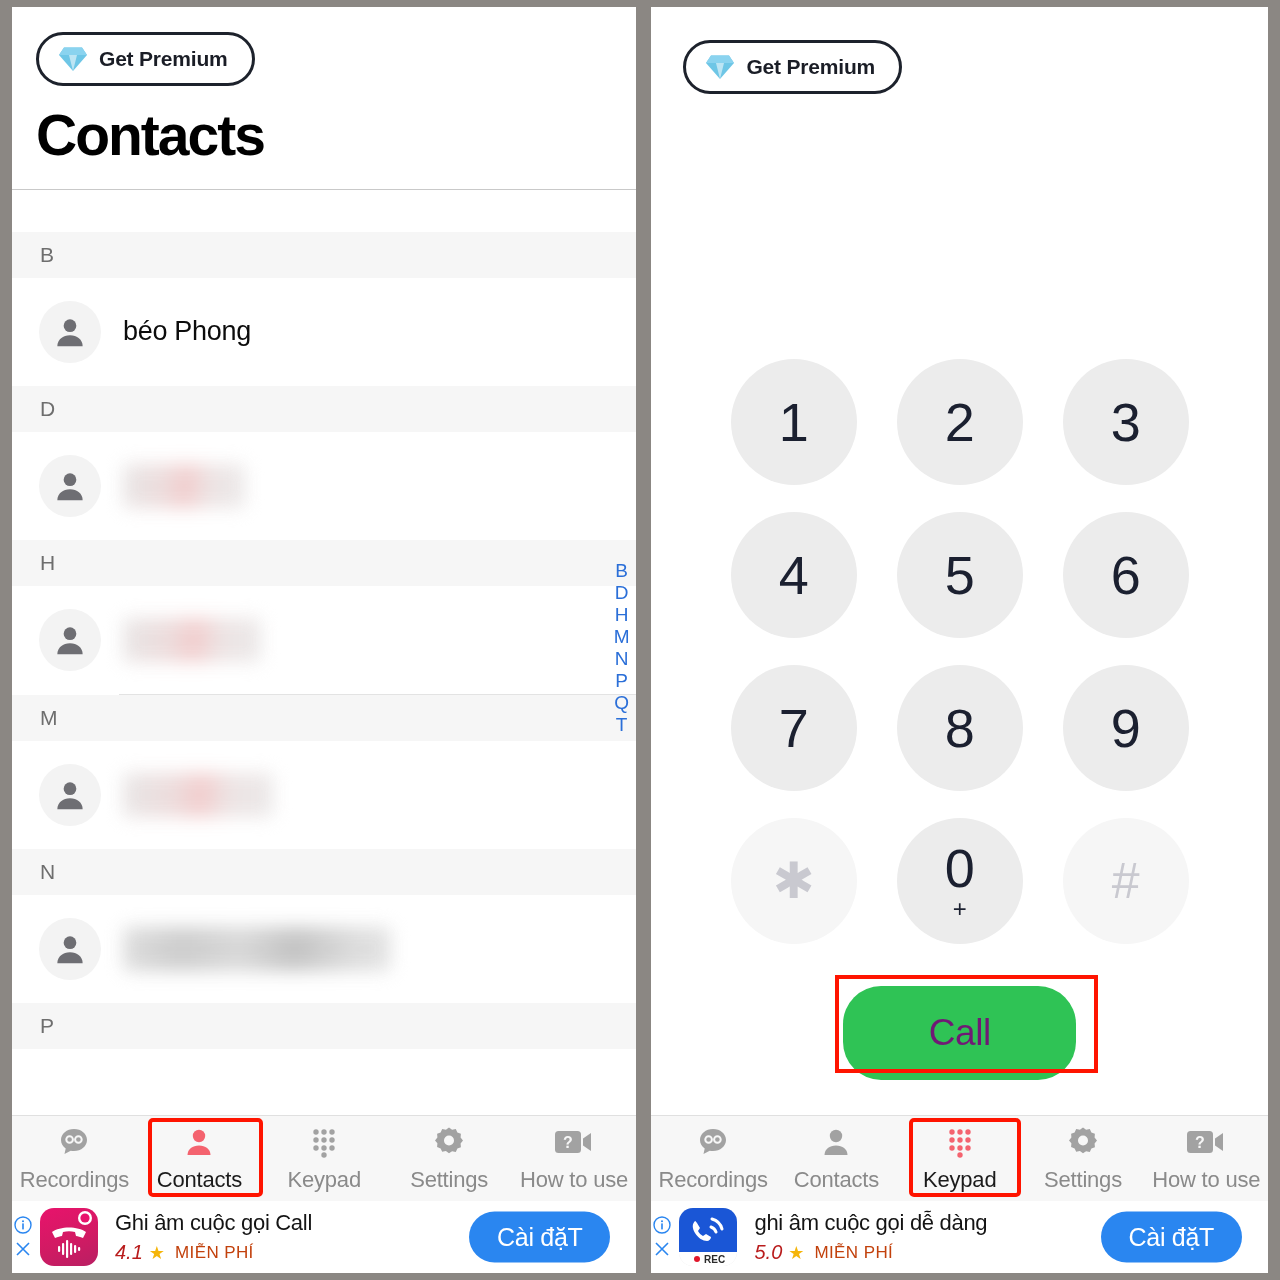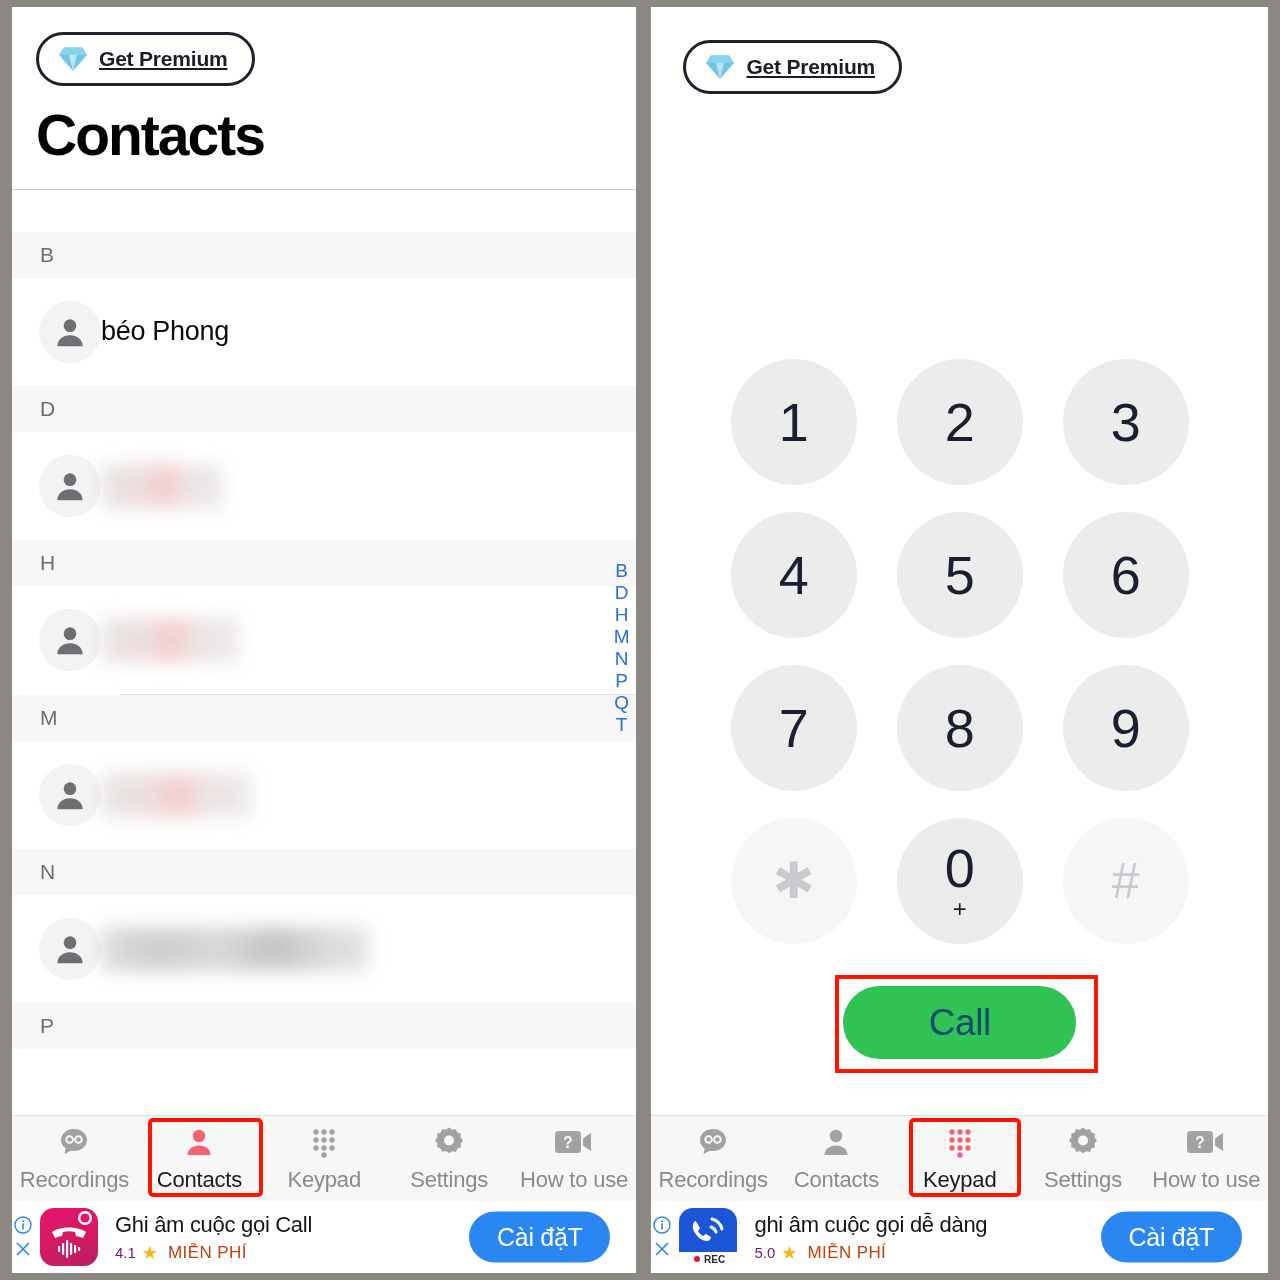--- a/index.html
+++ b/index.html
@@ -19,42 +19,42 @@
   .phone.right { width: 620px; height: 1266px; margin: 7px 12px 7px 15px; }
 
   
   .premium-pill {
     display: inline-flex; align-items: center; gap: 11px;
     border: 3px solid #1d222c; border-radius: 40px;
     padding: 11px 24px 11px 19px;
     background: #fff;
   }
   .premium-pill .label {
-    font-size: 21px; font-weight: bold; color: #1a1d26; letter-spacing: -0.2px; text-decoration: underline;
+    font-size: 21px; font-weight: bold; color: #1a1d26; letter-spacing: -0.2px;
   }
   .diamond-icon { width: 30px; height: 26px; display: block; }
 
   
   .left-header { padding: 25px 0 0 24px; }
   .page-title {
     font-size: 57px; font-weight: 900; letter-spacing: -2px;
     color: #000; margin-top: 20px; line-height: 1.05;
     font-family: "Liberation Sans", sans-serif;
   }
   .header-rule { height: 1px; background: #c9c9c9; margin-top: 23px; }
   .list-top-pad { height: 42px; background: #fff; }
 
   
   .contact-list { position: relative; }
   .section-head {
     background: #f6f6f6; padding: 11px 0 11px 28px;
     font-size: 21px; color: #6e6e6e; letter-spacing: 0.2px;
   }
   .contact-row {
-    display: flex; align-items: center; 
+    display: flex; align-items: center; gap: 22px;
     padding: 18px 0 18px 27px; background: #fff; min-height: 108px;
   }
   .avatar {
     width: 62px; height: 62px; border-radius: 50%;
     background: #f3f3f3; flex: 0 0 auto;
     display: flex; align-items: center; justify-content: center;
     overflow: hidden;
   }
   .avatar svg { width: 38px; height: 38px; display: block; }
   .avatar.photo { background: #cbb49a; position: relative; }
@@ -125,21 +125,21 @@
   .ad-sidecol svg { display: block; }
   .ad-icon {
     width: 58px; height: 58px; border-radius: 14px;
     flex: 0 0 auto; position: relative; overflow: hidden;
   }
   .ad-icon.pink { background: linear-gradient(160deg,#e8136c 0%,#d21a63 55%,#b81f63 100%); }
   .ad-icon.blue { background: #e5e5e5; }
   .ad-text { margin-left: 17px; }
   .ad-title { font-size: 22px; color: #141414; letter-spacing: -0.3px; }
   .ad-sub { display: flex; align-items: center; gap: 6px; margin-top: 5px; }
-  .ad-rating { font-size: 15px; color: #701a75; }
+  .ad-rating { font-size: 20px; color: #b91c1c; font-style: italic; }
   .ad-star { color: #f5b50a; font-size: 18px; line-height: 1; }
   .ad-free { font-size: 17px; color: #c2410c; letter-spacing: 0.4px; margin-left: 4px; }
   .ad-cta {
     position: absolute; right: 26px; top: 50%; transform: translateY(-50%);
     background: #2a86f0; color: #fff; border-radius: 30px;
     padding: 11px 28px; font-size: 25px; letter-spacing: -0.3px;
     border: none;
   }
 
   
@@ -156,22 +156,22 @@
     font-size: 54px; color: #1b2030; font-weight: 400;
     line-height: 1;
   }
   .key.muted { background: #f6f6f6; color: #c9c9d0; font-size: 50px; }
   .key .plus { font-size: 24px; color: #1b2030; margin-top: 2px; line-height: 1; }
   .call-wrap {
     position: absolute; left: 0; right: 0; top: 979px;
     display: flex; justify-content: center;
   }
   .call-btn {
-    width: 233px; height: 73px; border-radius: 38px;
-    background: #2fc355; color: #0c4a6e;
+    width: 233px; height: 94px; border-radius: 38px;
+    background: #2fc355; color: #701a75;
     display: flex; align-items: center; justify-content: center;
     font-size: 37px; letter-spacing: -0.5px; border: none;
   }
   .call-hl {
     position: absolute; left: 184px; top: 968px;
     width: 263px; height: 98px;
     border: 4px solid #ff1400; pointer-events: none;
   }
 </style>
 </head>

